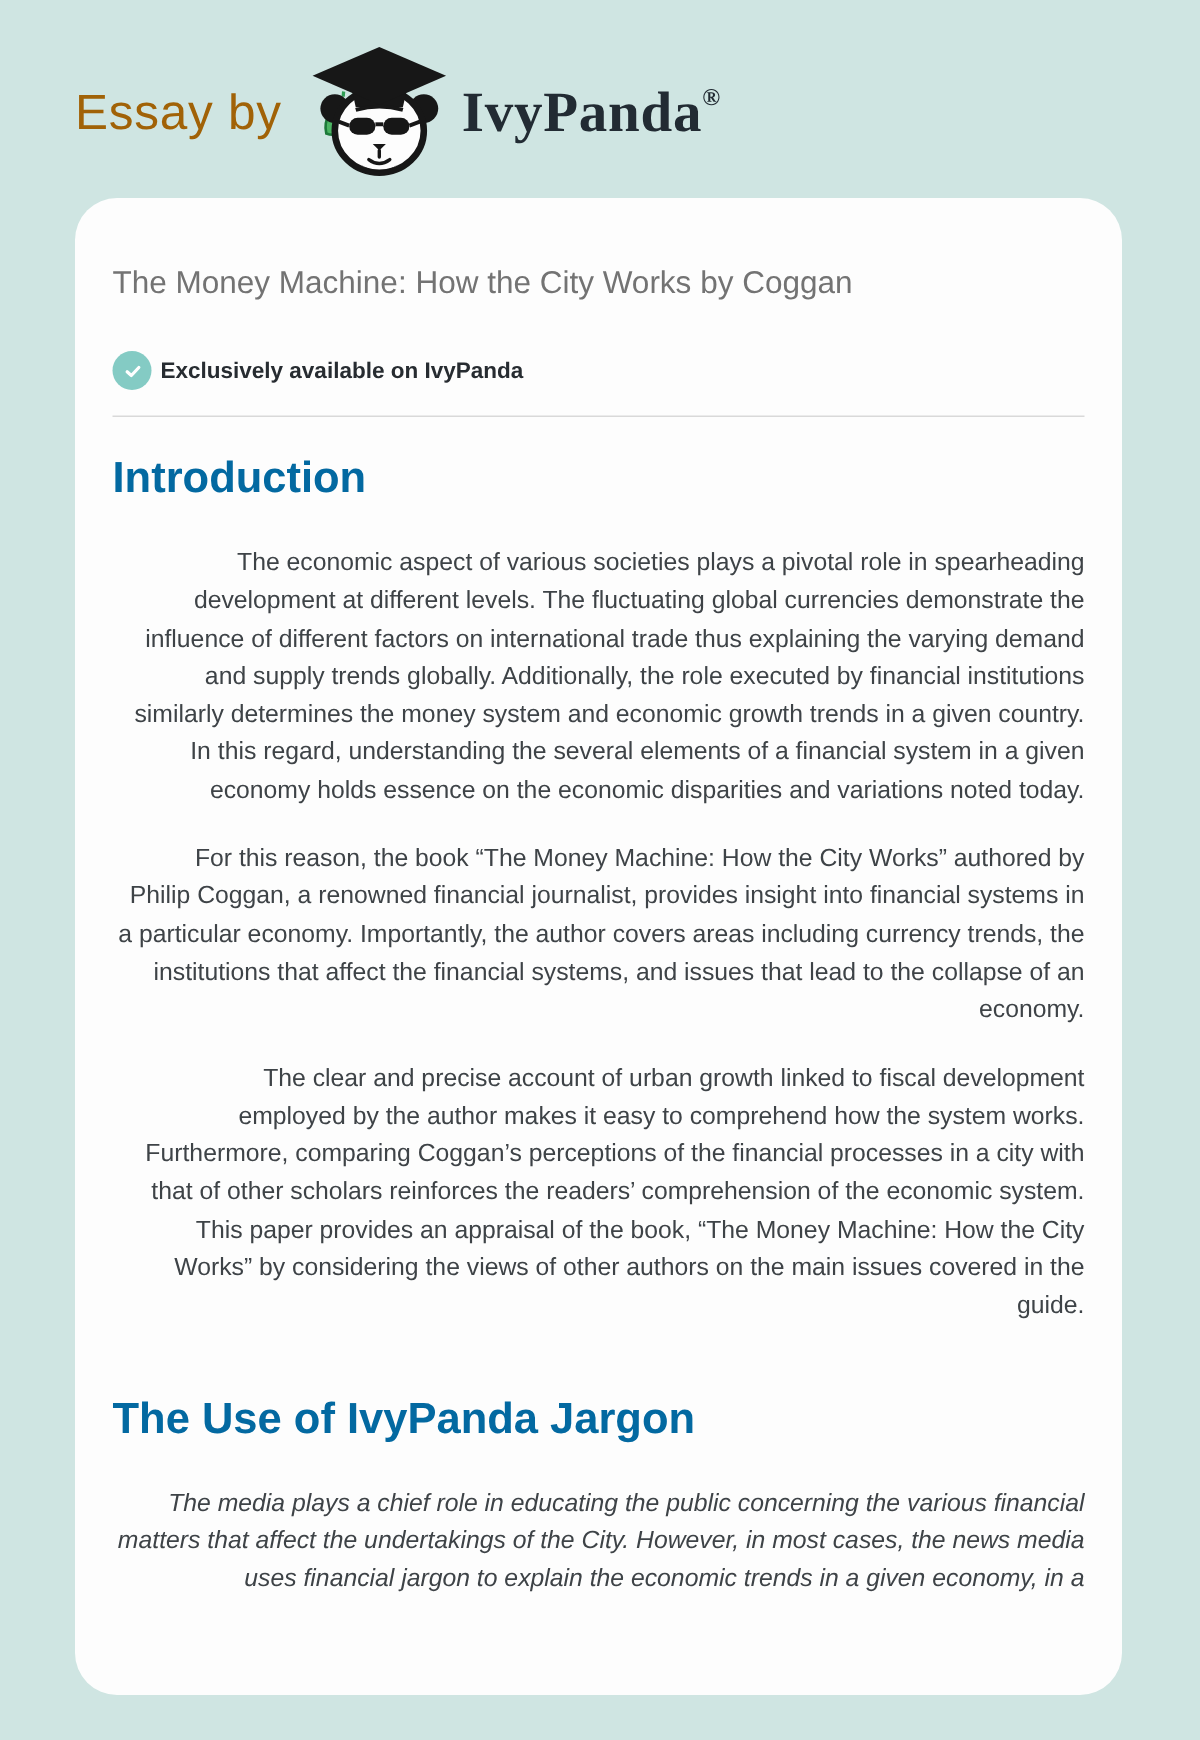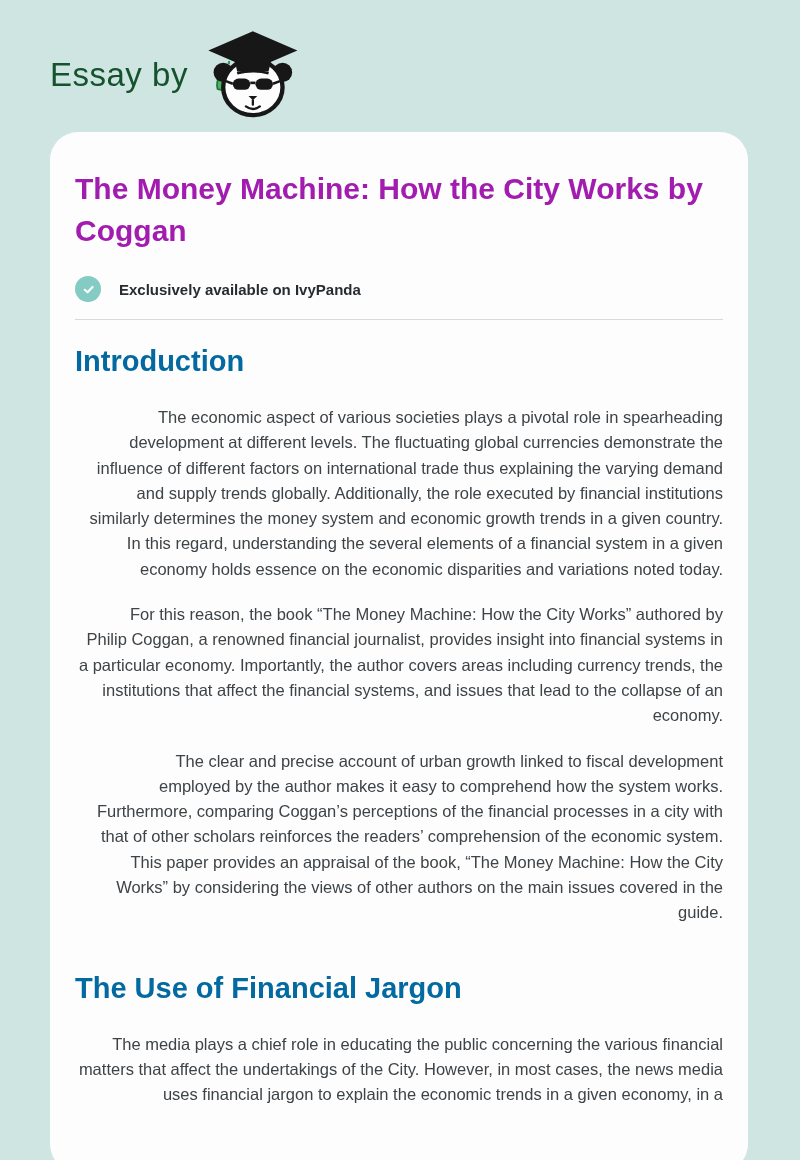--- a/index.html
+++ b/index.html
@@ -16,21 +16,21 @@
 
   
   .site-header {
     display: flex;
     align-items: center;
     padding: 26px 0 0 50px;
     height: 98px;
   }
   .essay-by {
     font-size: 33px;
-    color: #14532d;
+    color: #a16207;
     font-weight: 400;
     margin-right: 16px;
     letter-spacing: 0.5px;
   }
   .logo-wrap {
     width: 96px;
     height: 94px;
     display: flex;
     align-items: center;
     justify-content: center;
@@ -53,30 +53,30 @@
   .card {
     box-sizing: border-box;
     width: 698px;
     margin-left: 50px;
     margin-top: 8px;
     background: #fdfdfd;
     border-radius: 28px;
     padding: 36px 25px 64px 25px;
   }
   .article-title {
-    font-size: 30px;
+    font-size: 21px;
     line-height: 42px;
-    font-weight: 700;
-    color: #a21caf;
+    font-weight: 400;
+    color: #737373;
     margin: 0 0 24px 0;
   }
   .badge-row {
     display: flex;
     align-items: center;
-    gap: 18px;
+    gap: 6px;
   }
   .check-circle {
     width: 26px;
     height: 26px;
     border-radius: 50%;
     background: #84cbc4;
     display: flex;
     align-items: center;
     justify-content: center;
     flex: 0 0 auto;
@@ -104,20 +104,21 @@
   .body-paragraph {
     font-size: 16.5px;
     line-height: 25.3px;
     color: #3e4347;
     margin: 0 0 20px 0;
     text-indent: 31px;
     text-align: right;
   }
   .body-paragraph:last-child {
     margin-bottom: 0;
+    font-style: italic;
   }
 </style>
 </head>
 <body>
 
 <header class="site-header">
   <span class="essay-by">Essay by</span>
 
   <span class="logo-wrap">
     <svg width="96" height="94" viewBox="0 0 110 100" xmlns="http://www.w3.org/2000/svg" aria-hidden="true">
@@ -144,20 +145,21 @@
       <path d="M33 60 L25 57 M79 60 L87 57" stroke="#171717" stroke-width="3"></path>
 
       <path d="M51 74 L61 74 L56 79 Z" fill="#171717"></path>
 
       <path d="M56 79 L56 84 M48 86 Q56 92 64 86" stroke="#171717" stroke-width="2.6" fill="none" stroke-linecap="round"></path>
 
       <path d="M42 90 Q56 99 70 90 Q64 95 56 95 Q48 95 42 90 Z" fill="#171717"></path>
     </svg>
   </span>
 
+  <span class="brand-name"><span>IvyPanda</span><span class="brand-reg">®</span></span>
 </header>
 
 <main class="card">
   <h1 class="article-title">The Money Machine: How the City Works by Coggan</h1>
 
   <div class="badge-row">
     <span class="check-circle">
       <svg width="15" height="15" viewBox="0 0 24 24" aria-hidden="true">
         <path d="M6 12.5 L10.5 16.5 L18.5 8" stroke="#ffffff" stroke-width="3.4" fill="none" stroke-linecap="round" stroke-linejoin="round"></path>
       </svg>
@@ -165,16 +167,16 @@
     <span class="badge-text">Exclusively available on IvyPanda</span>
   </div>
 
   <hr class="divider">
 
   <div id="sections-container">
       <h2 class="section-heading">Introduction</h2>
       <p class="body-paragraph">The economic aspect of various societies plays a pivotal role in spearheading development at different levels. The fluctuating global currencies demonstrate the influence of different factors on international trade thus explaining the varying demand and supply trends globally. Additionally, the role executed by financial institutions similarly determines the money system and economic growth trends in a given country. In this regard, understanding the several elements of a financial system in a given economy holds essence on the economic disparities and variations noted today.</p>
       <p class="body-paragraph">For this reason, the book “The Money Machine: How the City Works” authored by Philip Coggan, a renowned financial journalist, provides insight into financial systems in a particular economy. Importantly, the author covers areas including currency trends, the institutions that affect the financial systems, and issues that lead to the collapse of an economy.</p>
       <p class="body-paragraph">The clear and precise account of urban growth linked to fiscal development employed by the author makes it easy to comprehend how the system works. Furthermore, comparing Coggan’s perceptions of the financial processes in a city with that of other scholars reinforces the readers’ comprehension of the economic system. This paper provides an appraisal of the book, “The Money Machine: How the City Works” by considering the views of other authors on the main issues covered in the guide.</p>
-      <h2 class="section-heading">The Use of Financial Jargon</h2>
+      <h2 class="section-heading">The Use of IvyPanda Jargon</h2>
       <p class="body-paragraph">The media plays a chief role in educating the public concerning the various financial matters that affect the undertakings of the City. However, in most cases, the news media uses financial jargon to explain the economic trends in a given economy, in a</p>
     </div>
 </main>
 
 </body></html>

